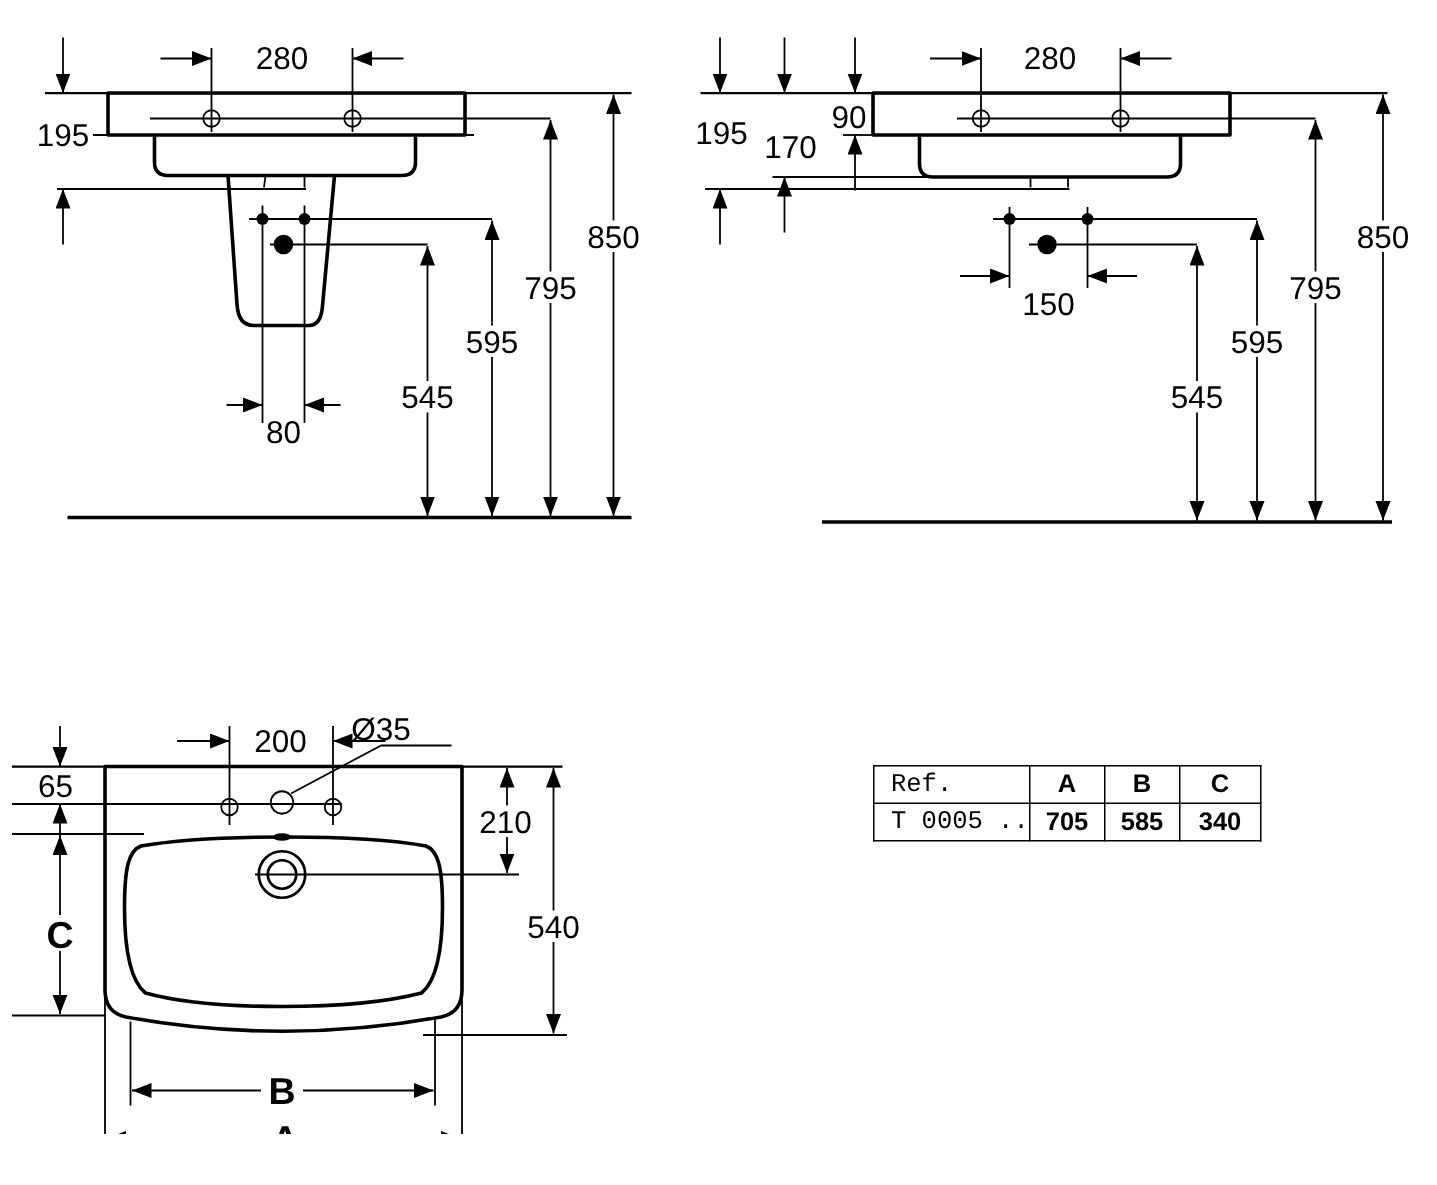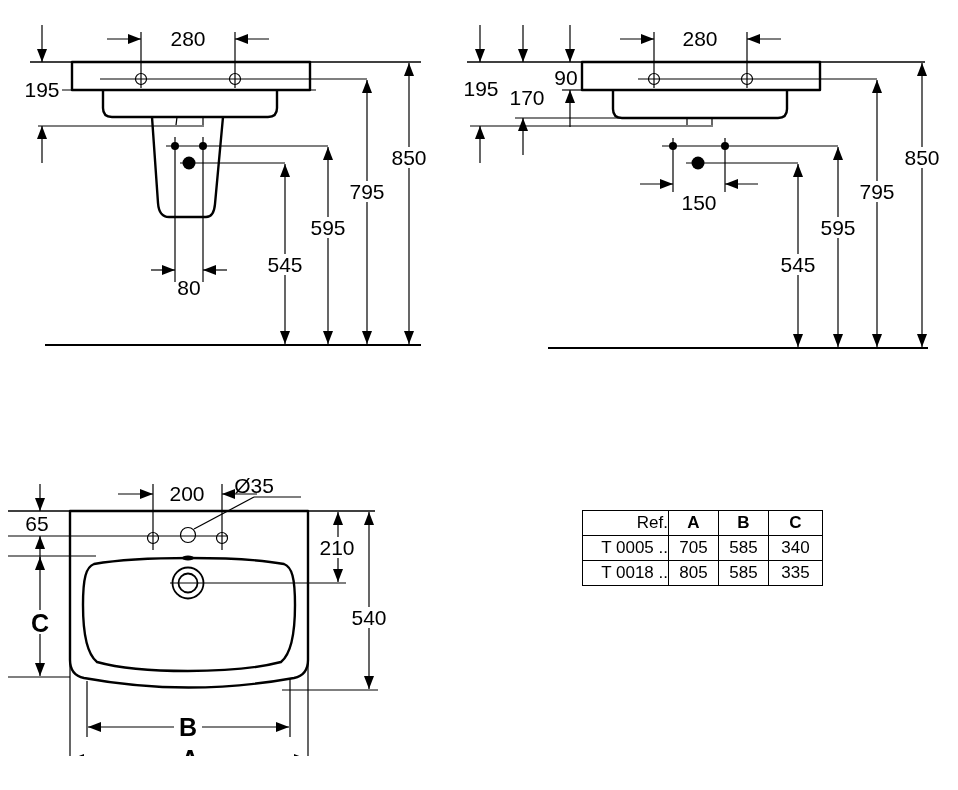--- a/index.html
+++ b/index.html
@@ -17,23 +17,23 @@
   .wbg{fill:#fff;stroke:none;}
   text.dim{font-family:"Liberation Sans",sans-serif;font-size:21px;fill:#000;text-anchor:middle;}
   text.big{font-family:"Liberation Sans",sans-serif;font-size:25px;font-weight:bold;fill:#000;text-anchor:middle;}
   .ta-end{text-anchor:end;}
   .ta-start{text-anchor:start;}
   
   .tablewrap{position:absolute;left:582px;top:510px;}
   table.dims{border-collapse:collapse;font-family:"Liberation Sans",sans-serif;
              font-size:17px;color:#000;table-layout:fixed;}
   table.dims th,table.dims td{border:1.5px solid #000;height:24px;padding:0;
-             text-align:center;font-weight:normal;white-space:nowrap;}
+             text-align:center;font-weight:bold;white-space:nowrap;}
   table.dims th{font-weight:bold;}
-  table.dims .c-ref{text-align:right;padding-left:11px;font-weight:normal;}
+  table.dims .c-ref{text-align:left;padding-left:11px;font-weight:normal;font-family:Liberation Mono, monospace;}
 </style>
 </head>
 <body>
 
 <div class="page">
 <svg width="958" height="790" viewBox="0 0 958 790">
   <defs>
     <marker id="ah" markerUnits="userSpaceOnUse" markerWidth="14" markerHeight="11" refX="13" refY="5" orient="auto">
       <path d="M0 0 L13 5 L0 10 Z" fill="#000"></path>
     </marker>
@@ -228,22 +228,16 @@
         <th>C</th>
       </tr>
     </thead>
     <tbody>
       <tr>
         <td class="c-ref">T 0005 ..</td>
         <td>705</td>
         <td>585</td>
         <td>340</td>
       </tr>
-      <tr>
-        <td class="c-ref">T 0018 ..</td>
-        <td>805</td>
-        <td>585</td>
-        <td>335</td>
-      </tr>
     </tbody>
   </table>
 </div>
 </div>
 
 </body></html>

